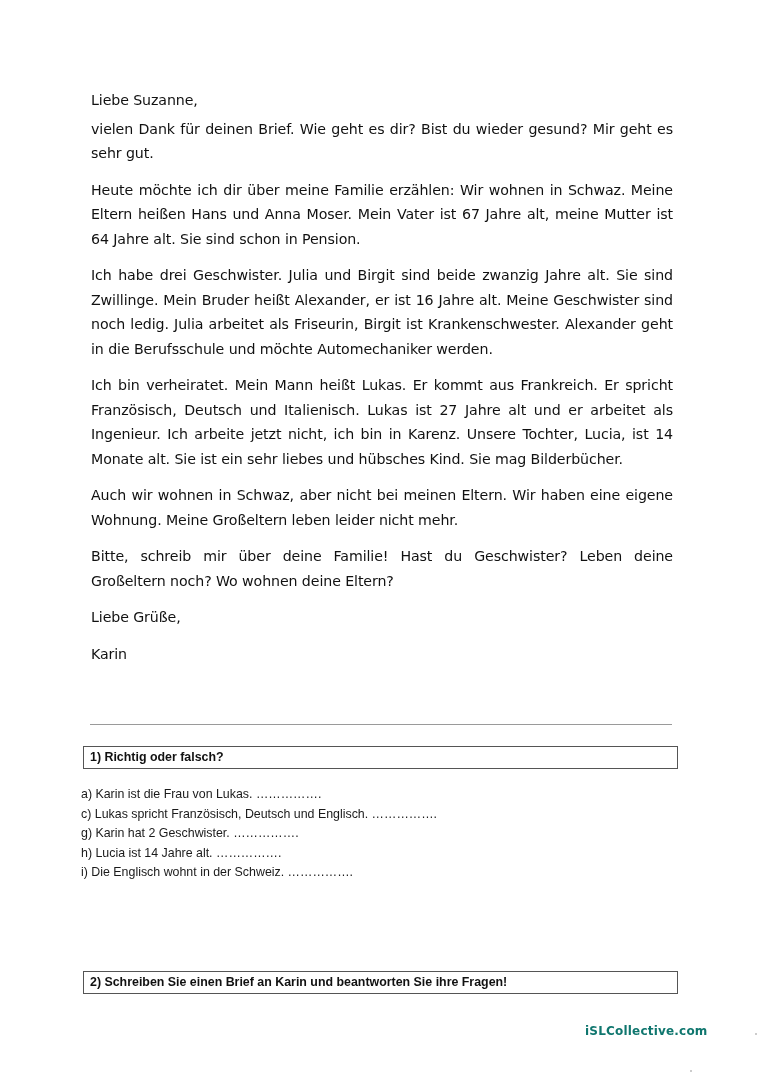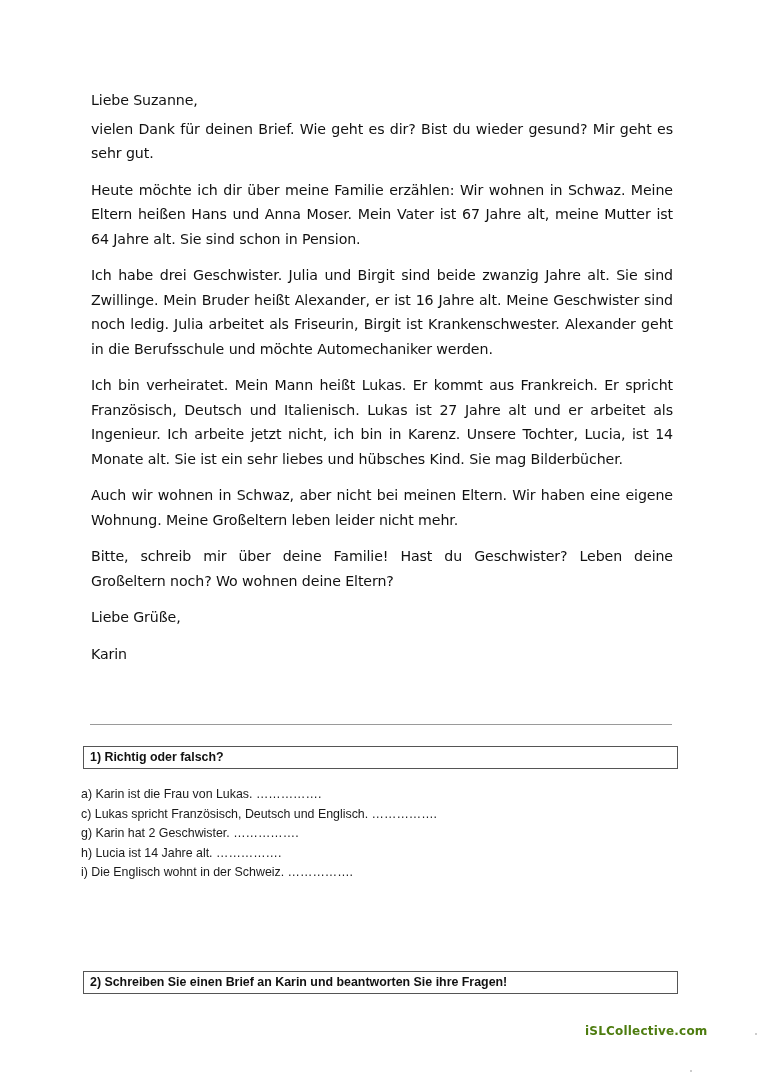--- a/index.html
+++ b/index.html
@@ -28,21 +28,21 @@
   .task1 { top: 746px; }
   .task2 { top: 971px; }
   .questions {
     position: absolute; left: 81px; top: 785px; margin: 0; padding: 0; list-style: none;
     font-family: "Liberation Sans", sans-serif; font-size: 12.4px; line-height: 19.6px; color: #1a1a1a;
   }
   .questions li { margin: 0; padding: 0; white-space: nowrap; }
   .watermark {
     position: absolute; left: 585px; top: 1024px;
     font-family: "DejaVu Sans", sans-serif; font-weight: bold; font-size: 12px;
-    color: #4d7c0f; letter-spacing: 0.2px;
+    color: #0f766e; letter-spacing: 0.2px;
   }
   .dot { position: absolute; width: 2px; height: 2px; background: #bbb; border-radius: 1px; }
 </style>
 </head>
 <body>
 
 <div class="letter">
   <p class="greeting">Liebe Suzanne,</p>
   <p>vielen Dank für deinen Brief. Wie geht es dir? Bist du wieder gesund? Mir geht es sehr gut.</p>
   <p>Heute möchte ich dir über meine Familie erzählen: Wir wohnen in Schwaz. Meine Eltern heißen Hans und Anna Moser. Mein Vater ist 67 Jahre alt, meine Mutter ist 64 Jahre alt. Sie sind schon in Pension.</p>

